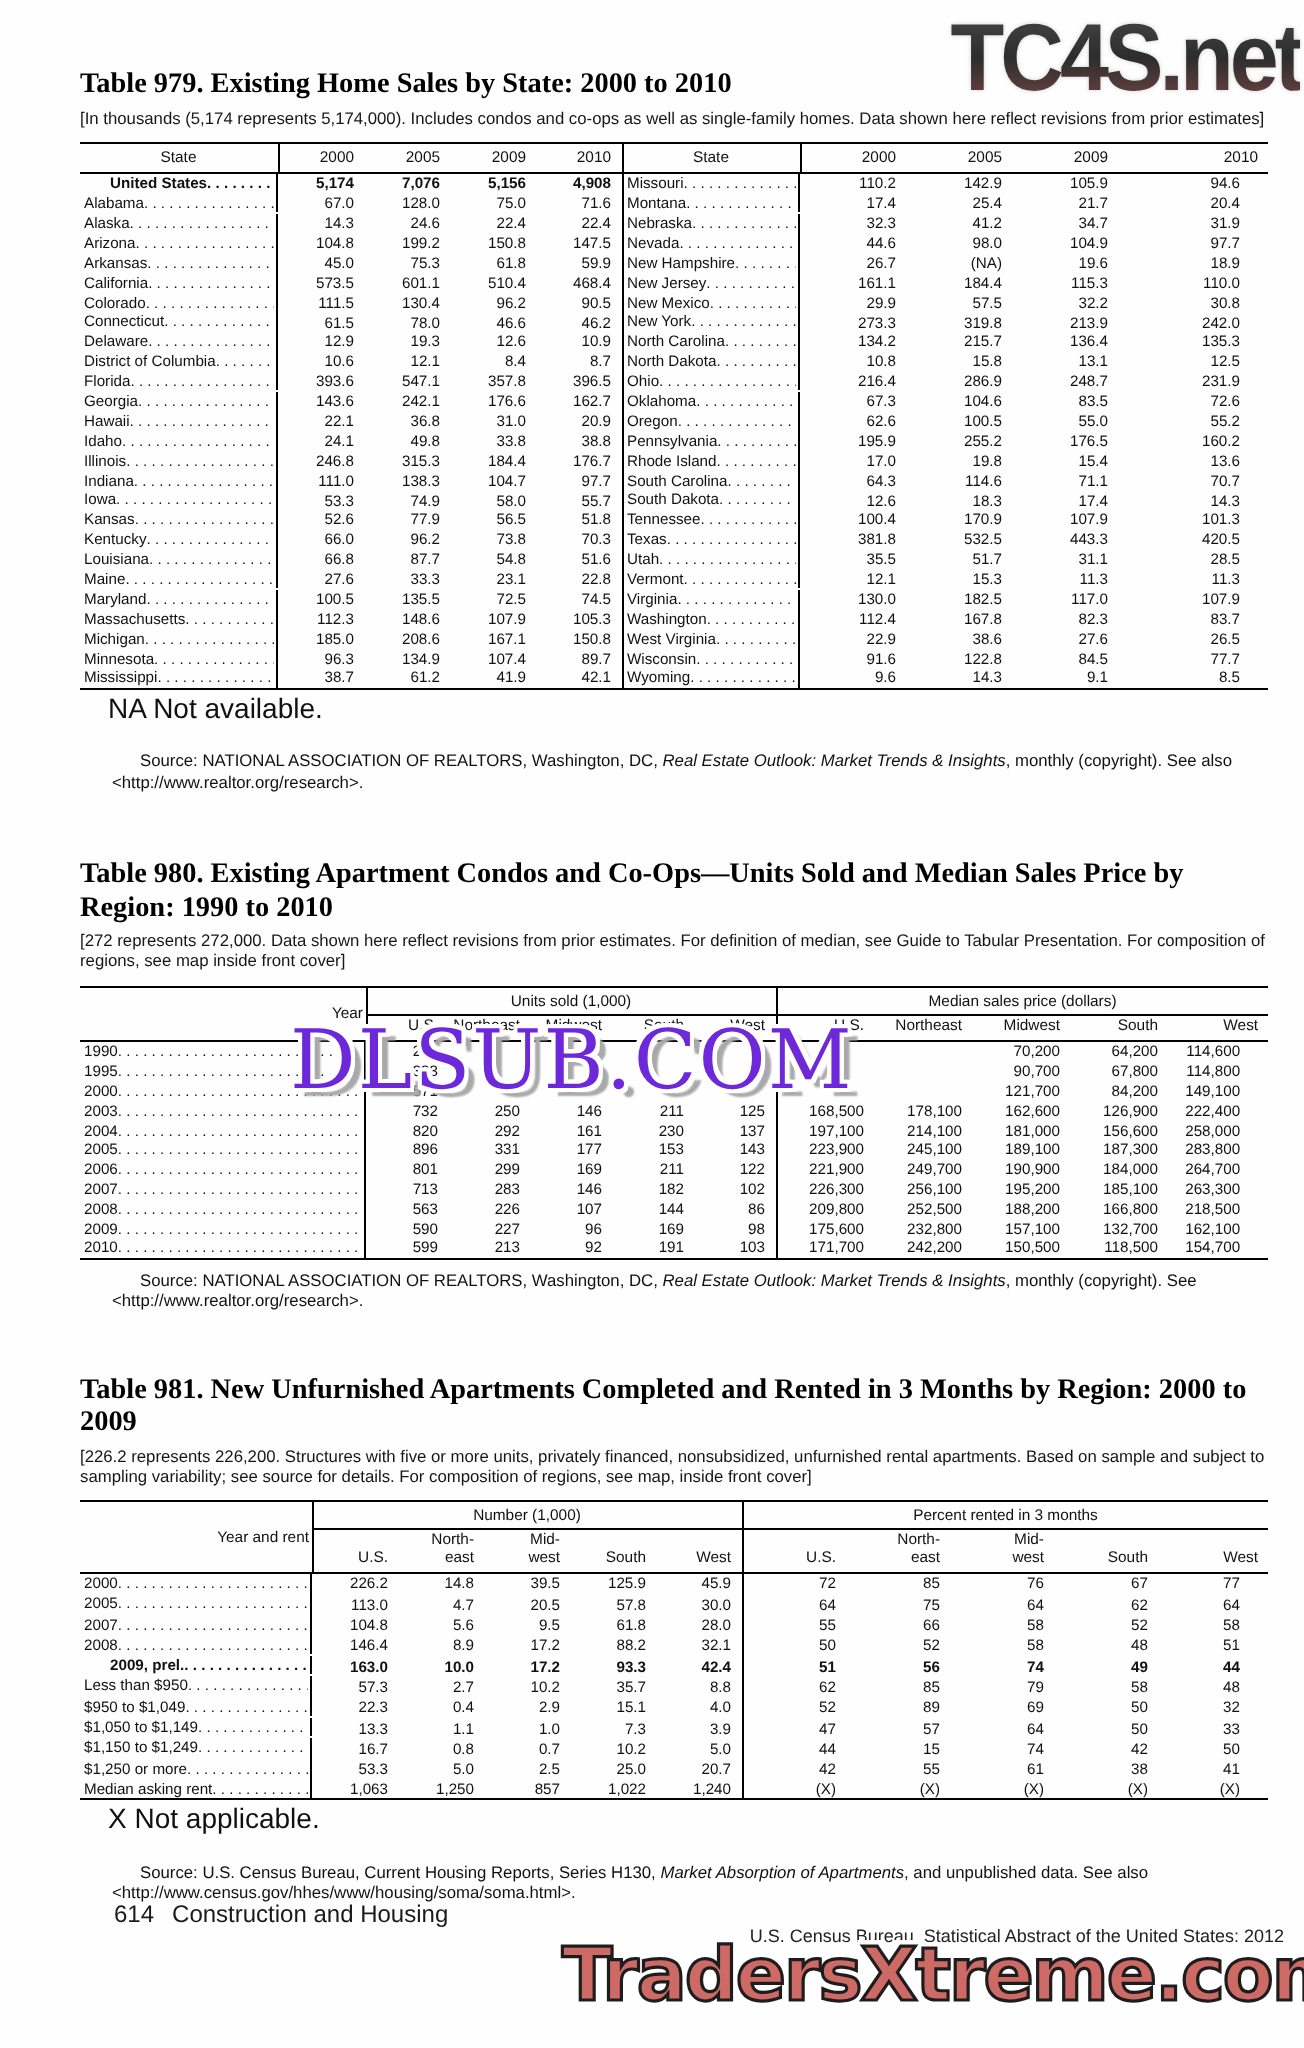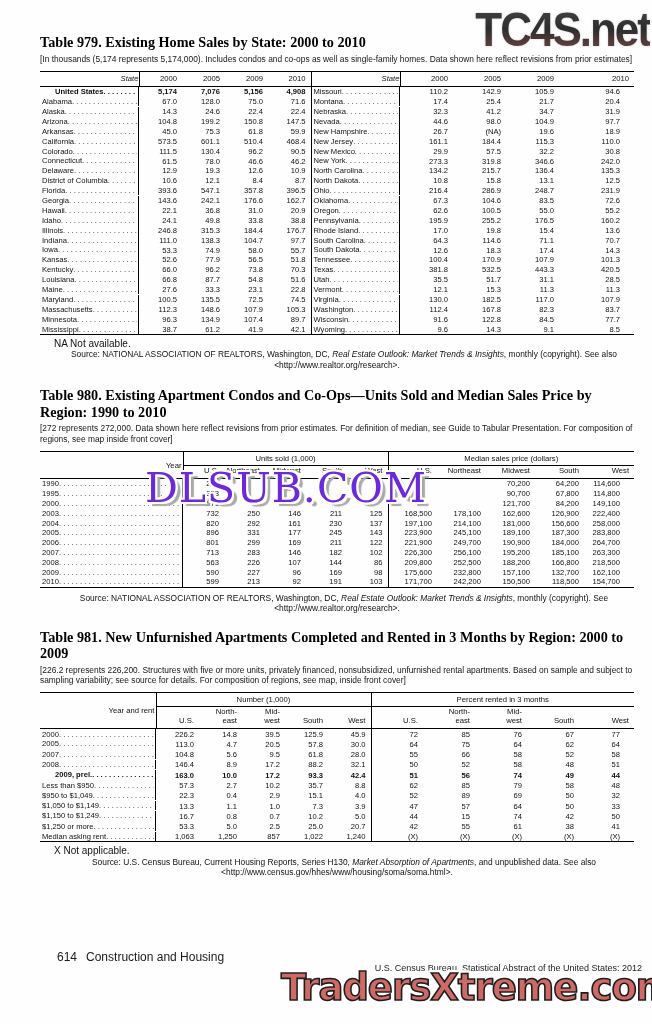--- a/index.html
+++ b/index.html
@@ -6,34 +6,34 @@
   body{width:652px;height:1024px;background:#fefefe;position:relative;overflow:hidden;
        font-family:"Liberation Sans",sans-serif;color:#111;}
   .page{position:absolute;left:40px;top:34px;width:594px;}
   h1{font-family:"Liberation Serif",serif;font-weight:bold;font-size:14.2px;line-height:16.5px;
      margin:0 0 3px 0;color:#000;}
   .tnote{font-size:8.4px;line-height:10.4px;margin:0 0 7px 0;color:#161616;}
   table{border-collapse:collapse;table-layout:fixed;width:594px;border-top:1.6px solid #000;
         border-bottom:1px solid #000;font-size:7.6px;color:#111;}
   th{font-weight:normal;font-size:7.7px;}
   .hrow th{border-bottom:0.9px solid #000;padding:2.5px 5px 2.5px 0;text-align:right;}
-  th.labh{text-align:right;padding:2.5px 0;font-style:italic;}
+  th.labh{text-align:center;padding:2.5px 0;}
   .rb{border-right:0.9px solid #000;}
   td{padding:0.4px 5px 0.4px 0;vertical-align:bottom;}
   td.num{text-align:right;white-space:nowrap;}
   td.lab{display:flex;padding-left:2px;padding-right:1px;overflow:hidden;}
   .lt{white-space:nowrap;}
   .dots{flex:1;overflow:hidden;white-space:nowrap;}
   .dots::after{content:" . . . . . . . . . . . . . . . . . . . . . . . . . . . . . . . . . . . . . . . .";}
   .ind .lt{padding-left:13px;}
   .b, .bl td{font-weight:bold;align-items:flex-end;}
   .wide{padding-right:14px;}
   #t979 tr{height:9.9px;} #t980 tr{height:9.8px;} #t981 tr{height:10.3px;}
-  .fnote{font-size:10px;line-height:10.4px;margin:4px 0 0 0;text-indent:14px;}
-  .src{font-size:8.4px;line-height:10.4px;margin:0;text-indent:14px;text-align:center;}
+  .fnote{font-size:14px;line-height:10.4px;margin:4px 0 0 0;text-indent:14px;}
+  .src{font-size:8.4px;line-height:10.4px;margin:16px;text-indent:14px;}
   .src i{font-family:inherit;}
   .gap1{height:17px;} .gap2{height:15px;}
   .spanh{text-align:center;border-bottom:0.9px solid #000;padding:2px 0;}
   .subh th{border-bottom:0.9px solid #000;text-align:right;vertical-align:bottom;
            padding:1px 5px 2.5px 0;line-height:8.6px;}
   th.yearh{border-bottom:0.9px solid #000;text-align:right;vertical-align:middle;}
   .twrap{position:relative;}
   
   .wm{position:absolute;z-index:9;pointer-events:none;white-space:nowrap;}
   #wm-top{top:3px;right:2px;font-size:44px;font-weight:bold;letter-spacing:-2px;
@@ -225,21 +225,21 @@
           <td class="num">61.5</td>
           <td class="num">78.0</td>
           <td class="num">46.6</td>
           <td class="num rb">46.2</td>
           <td class="lab rb">
             <span class="lt">New York</span>
             <span class="dots"></span>
           </td>
           <td class="num">273.3</td>
           <td class="num">319.8</td>
-          <td class="num">346.6</td>
+          <td class="num">213.9</td>
           <td class="num wide">242.0</td>
         </tr>
         <tr>
           <td class="lab rb">
             <span class="lt">Delaware</span>
             <span class="dots"></span>
           </td>
           <td class="num">12.9</td>
           <td class="num">19.3</td>
           <td class="num">12.6</td>
@@ -497,20 +497,38 @@
           <td class="num">107.9</td>
           <td class="num rb">105.3</td>
           <td class="lab rb">
             <span class="lt">Washington</span>
             <span class="dots"></span>
           </td>
           <td class="num">112.4</td>
           <td class="num">167.8</td>
           <td class="num">82.3</td>
           <td class="num wide">83.7</td>
+        </tr>
+        <tr>
+          <td class="lab rb">
+            <span class="lt">Michigan</span>
+            <span class="dots"></span>
+          </td>
+          <td class="num">185.0</td>
+          <td class="num">208.6</td>
+          <td class="num">167.1</td>
+          <td class="num rb">150.8</td>
+          <td class="lab rb">
+            <span class="lt">West Virginia</span>
+            <span class="dots"></span>
+          </td>
+          <td class="num">22.9</td>
+          <td class="num">38.6</td>
+          <td class="num">27.6</td>
+          <td class="num wide">26.5</td>
         </tr>
         <tr>
           <td class="lab rb">
             <span class="lt">Minnesota</span>
             <span class="dots"></span>
           </td>
           <td class="num">96.3</td>
           <td class="num">134.9</td>
           <td class="num">107.4</td>
           <td class="num rb">89.7</td>
@@ -667,21 +685,21 @@
             <td class="num wide">258,000</td>
           </tr>
           <tr>
             <td class="lab rb">
               <span class="lt">2005</span>
               <span class="dots"></span>
             </td>
             <td class="num">896</td>
             <td class="num">331</td>
             <td class="num">177</td>
-            <td class="num">245</td>
+            <td class="num">153</td>
             <td class="num rb">143</td>
             <td class="num">223,900</td>
             <td class="num">245,100</td>
             <td class="num">189,100</td>
             <td class="num">187,300</td>
             <td class="num wide">283,800</td>
           </tr>
           <tr>
             <td class="lab rb">
               <span class="lt">2006</span>

